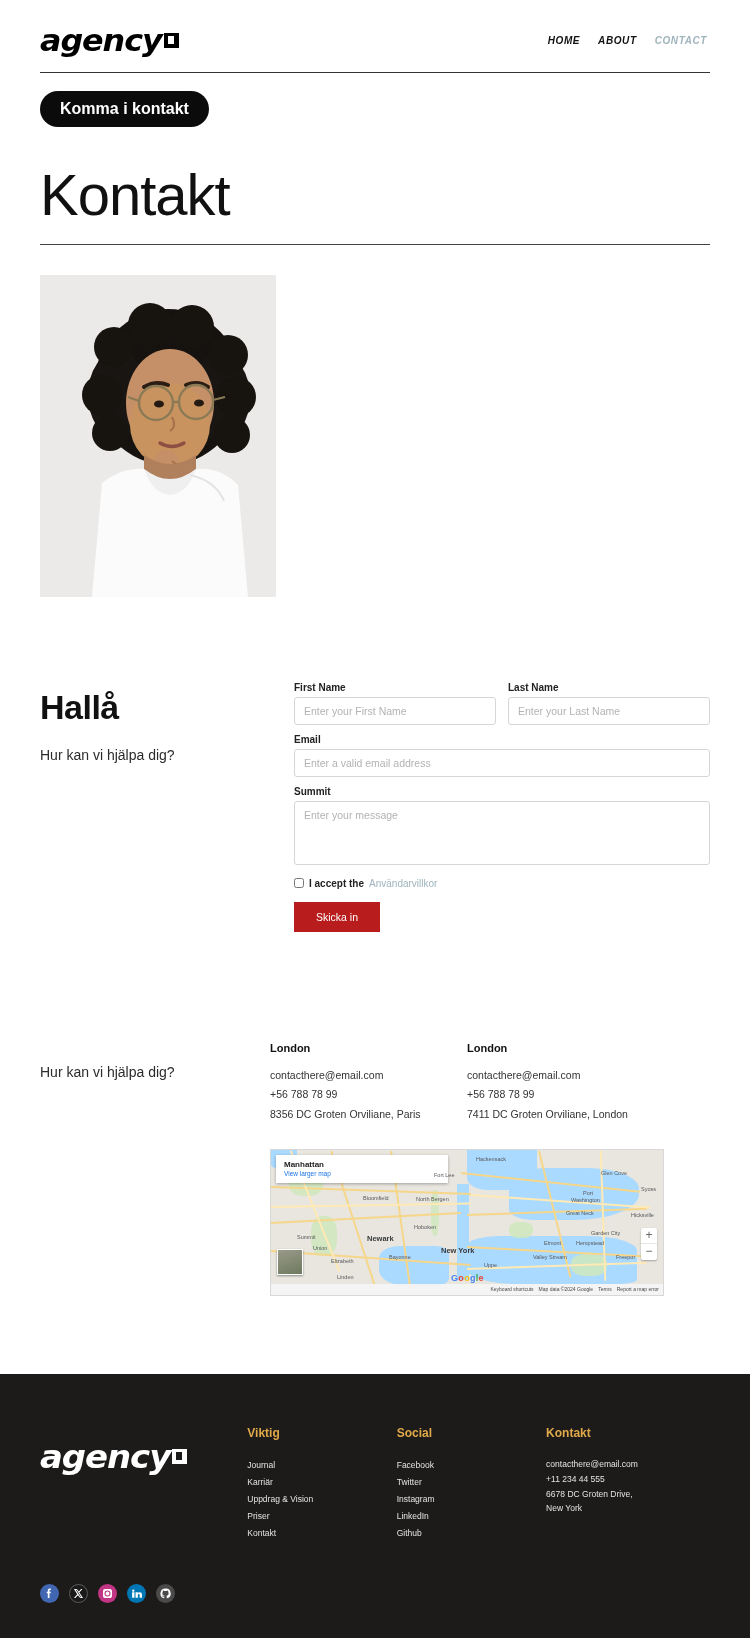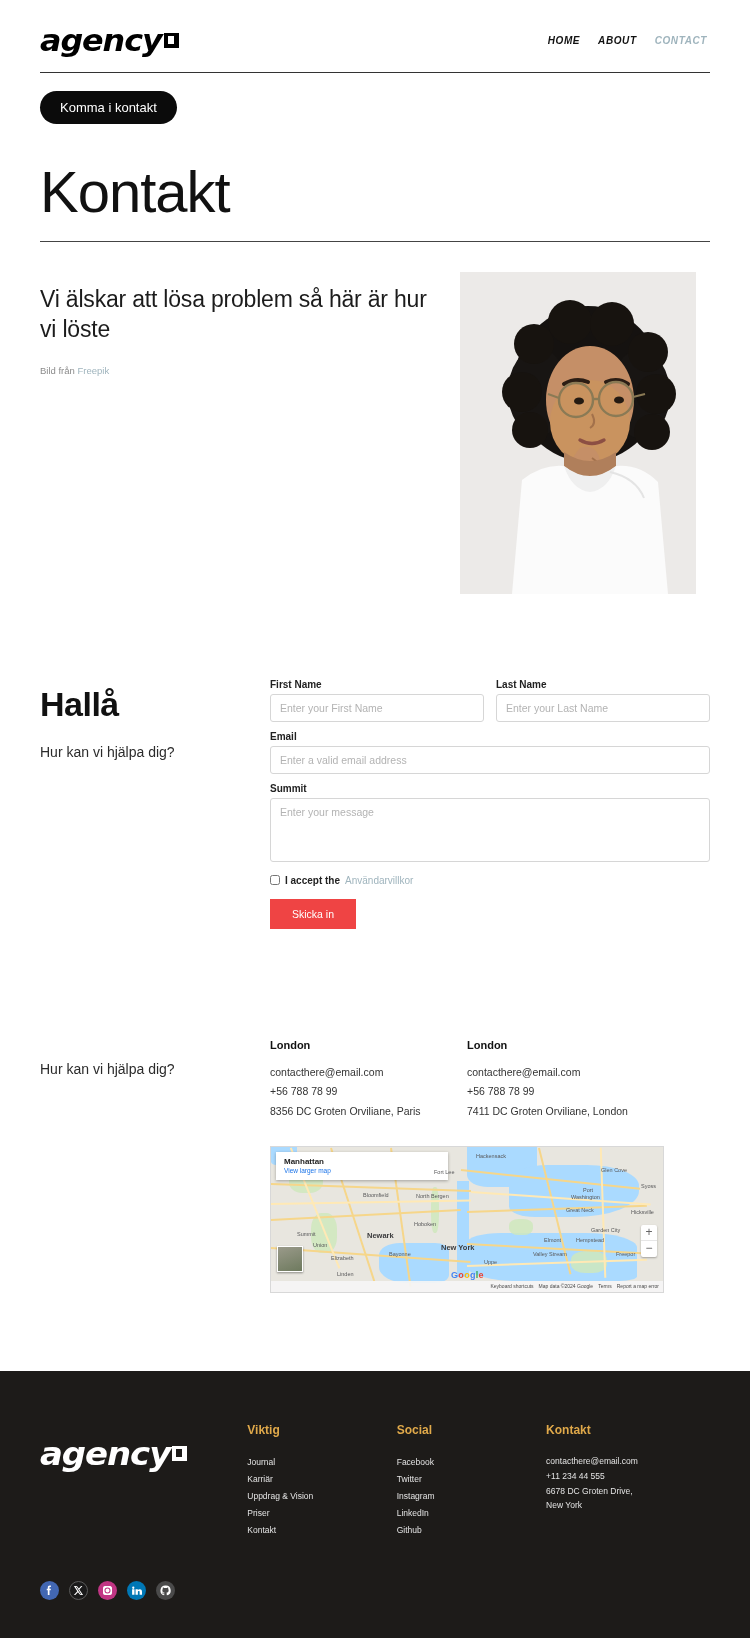--- a/index.html
+++ b/index.html
@@ -72,24 +72,25 @@
     margin: 10px 40px 0 40px;
     border-bottom: 1px solid #333;
   }
 
   
   .pill-wrap { padding: 18px 40px 0 40px; }
   .pill {
     display: inline-block;
     background: #0b0b0b;
     color: #fff;
-    font-size: 13px;
+    font-size: 16px;
     padding: 9px 20px;
     border-radius: 20px;
     cursor: pointer;
+    font-weight: bold;
   }
 
   
   .title-wrap { padding: 38px 40px 0 40px; }
   h1.page-title {
     font-size: 58px;
     font-weight: 300;
     letter-spacing: -1px;
     line-height: 1.05;
     color: #111;
@@ -140,21 +141,21 @@
     font-size: 34px;
     font-weight: 700;
     color: #111;
     letter-spacing: -0.5px;
   }
   .form-left p {
     margin-top: 20px;
     font-size: 14px;
     color: #2b2b2b;
   }
-  .form-right { flex: 1; }
+  .form-right { flex: 1; margin-left: 24px; }
   .field-row { display: flex; gap: 12px; }
   .field { margin-bottom: 9px; flex: 1; }
   .field label {
     display: block;
     font-size: 10px;
     font-weight: bold;
     color: #222;
     margin-bottom: 4px;
   }
   .field input, .field textarea {
@@ -185,21 +186,21 @@
     accent-color: #555;
   }
   .accept-row .terms-link {
     color: #9fb4bd;
     font-weight: normal;
     text-decoration: none;
     cursor: pointer;
   }
   .submit-btn {
     margin-top: 13px;
-    background: #ef4444;
+    background: #b91c1c;
     color: #fff;
     border: none;
     padding: 9px 22px;
     font-size: 10.5px;
     font-family: "Liberation Sans", sans-serif;
     cursor: pointer;
   }
 
   
   .offices {
@@ -400,26 +401,20 @@
   <div class="pill-wrap">
     <div class="pill">Komma i kontakt</div>
   </div>
 
   <div class="title-wrap">
     <h1 class="page-title">Kontakt</h1>
     <div class="title-rule"></div>
   </div>
 
   <div class="intro">
-    <div class="intro-left">
-      <h2>Vi älskar att lösa problem så här är hur vi löste</h2>
-      <div class="intro-caption">
-        <span>Bild från </span><a href="#">Freepik</a>
-      </div>
-    </div>
     <div class="photo">
       <svg viewBox="0 0 236 322" width="236" height="322">
         <rect width="236" height="322" fill="#eceae8"></rect>
 
         <ellipse cx="128" cy="112" rx="74" ry="78" fill="#151210"></ellipse>
         <ellipse cx="78" cy="120" rx="30" ry="44" fill="#181513"></ellipse>
         <ellipse cx="180" cy="122" rx="30" ry="44" fill="#181513"></ellipse>
         <circle cx="74" cy="72" r="20" fill="#17130f"></circle>
         <circle cx="110" cy="50" r="22" fill="#17130f"></circle>
         <circle cx="152" cy="52" r="22" fill="#17130f"></circle>

